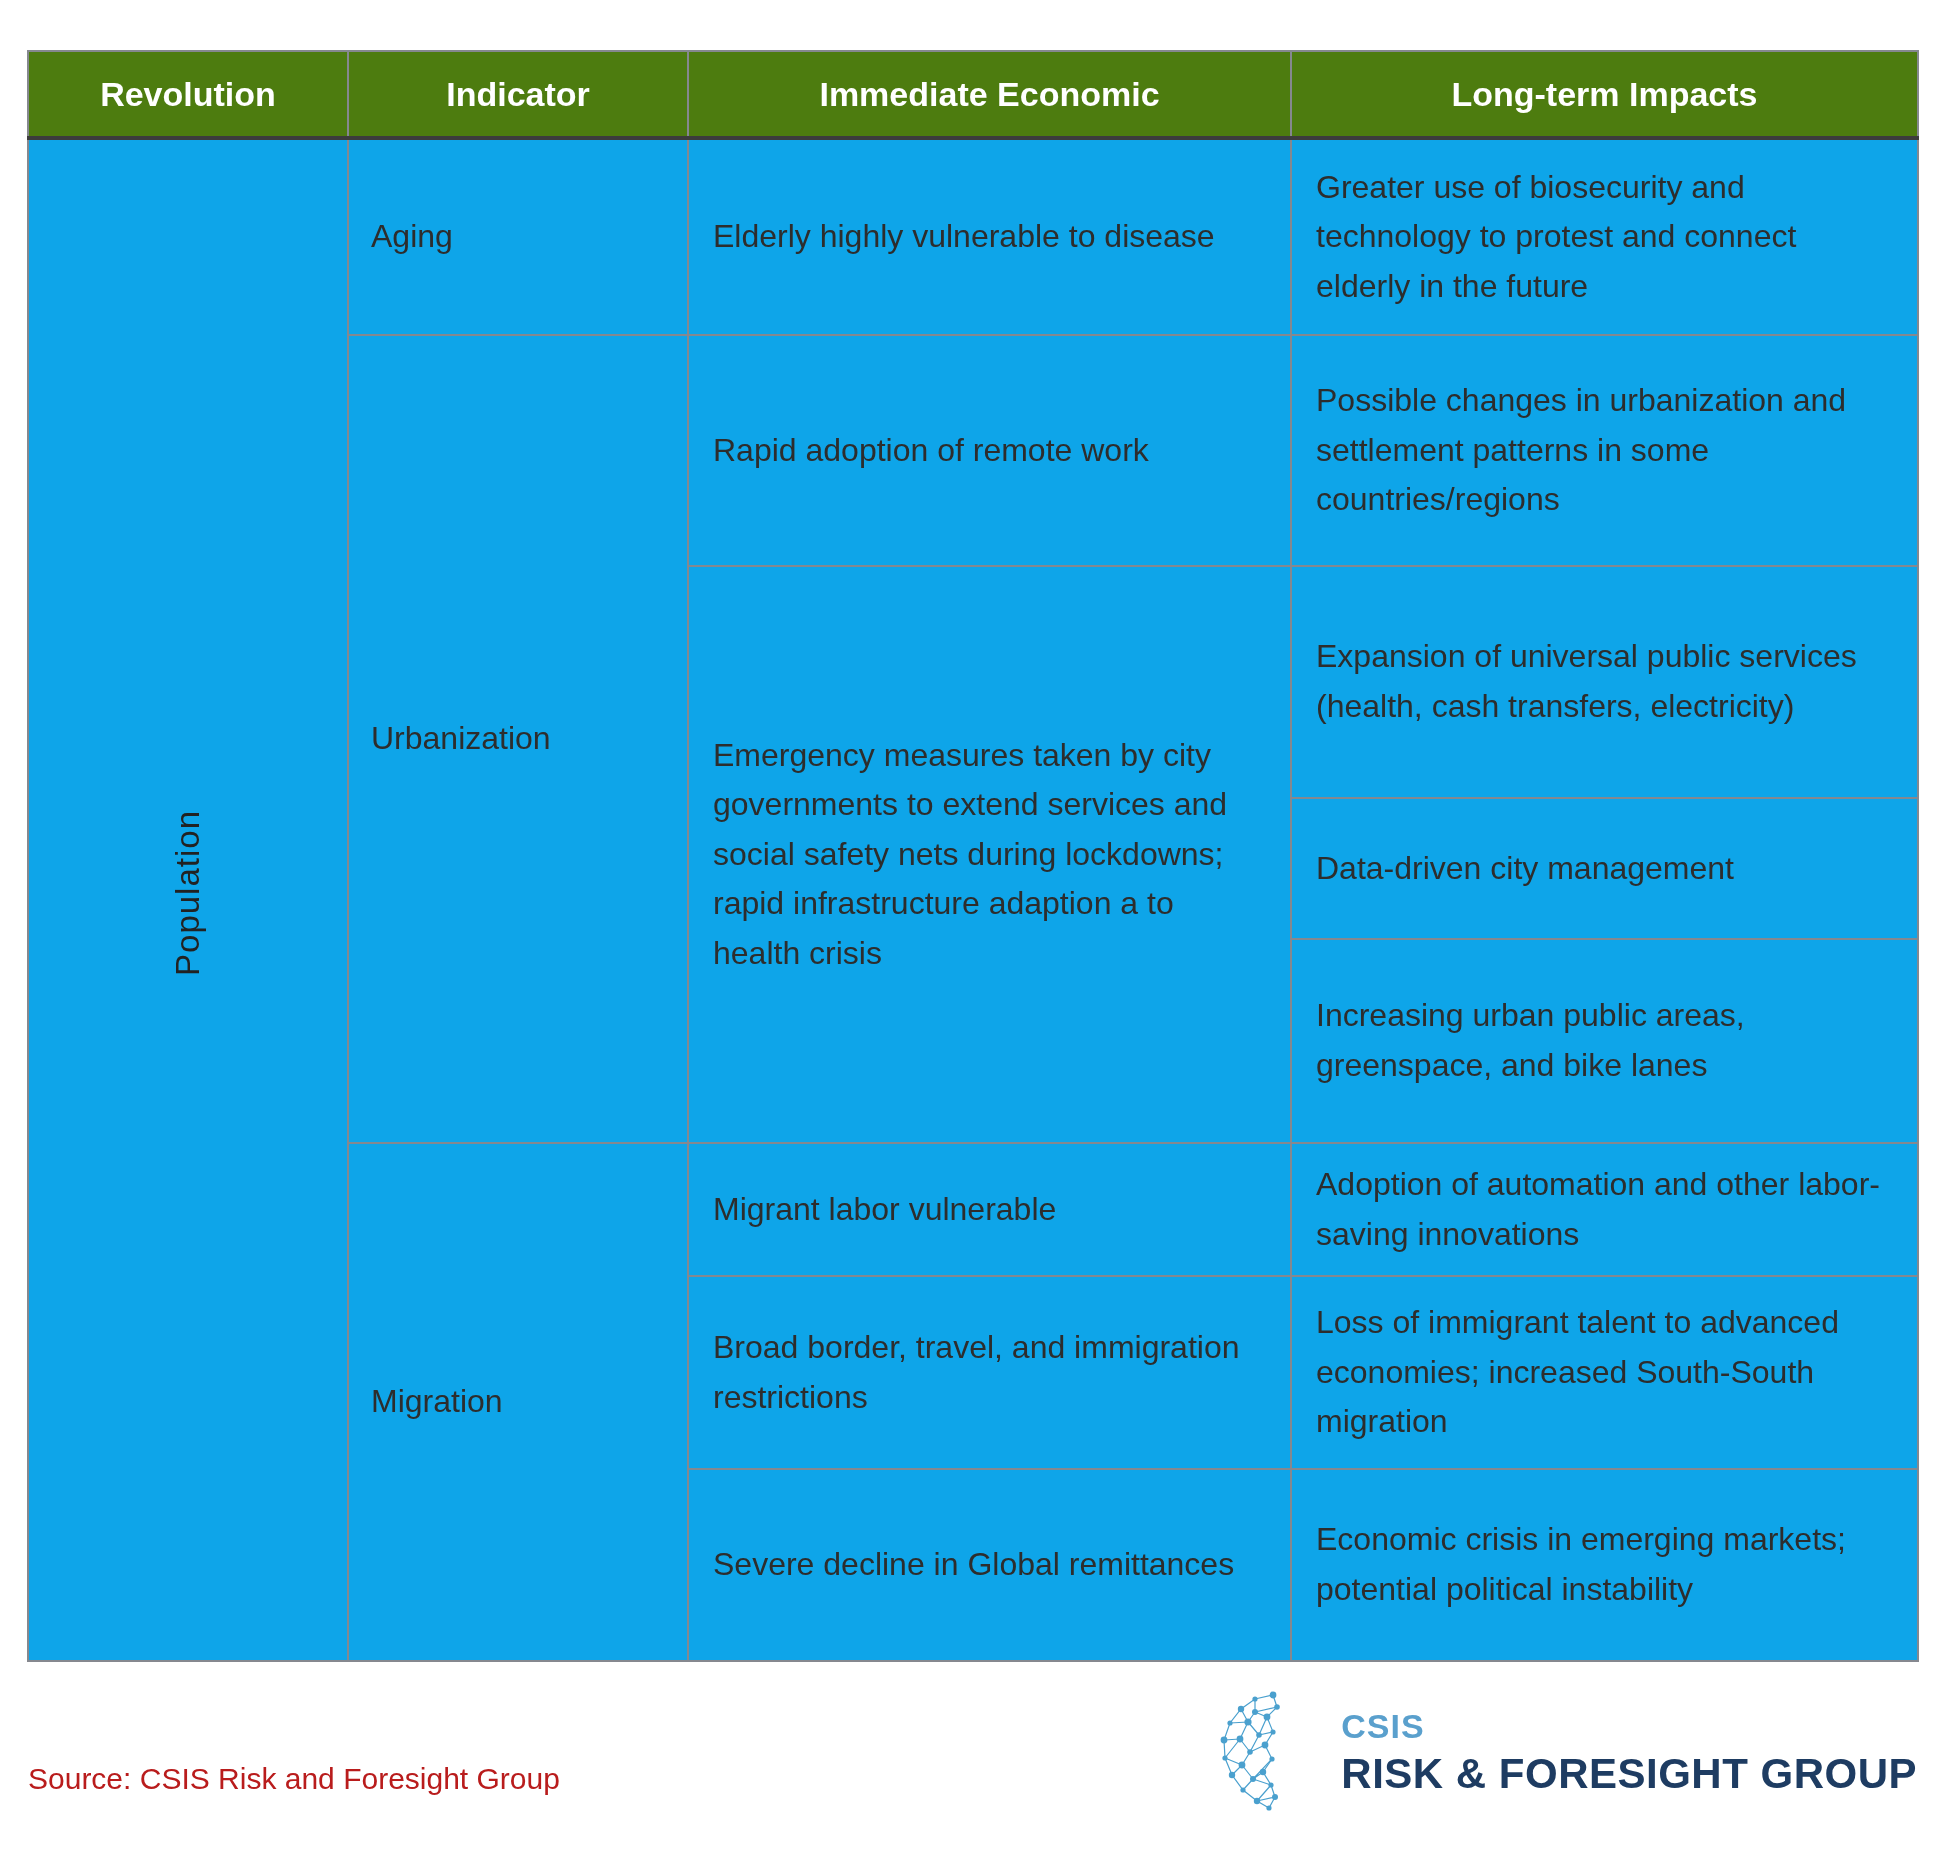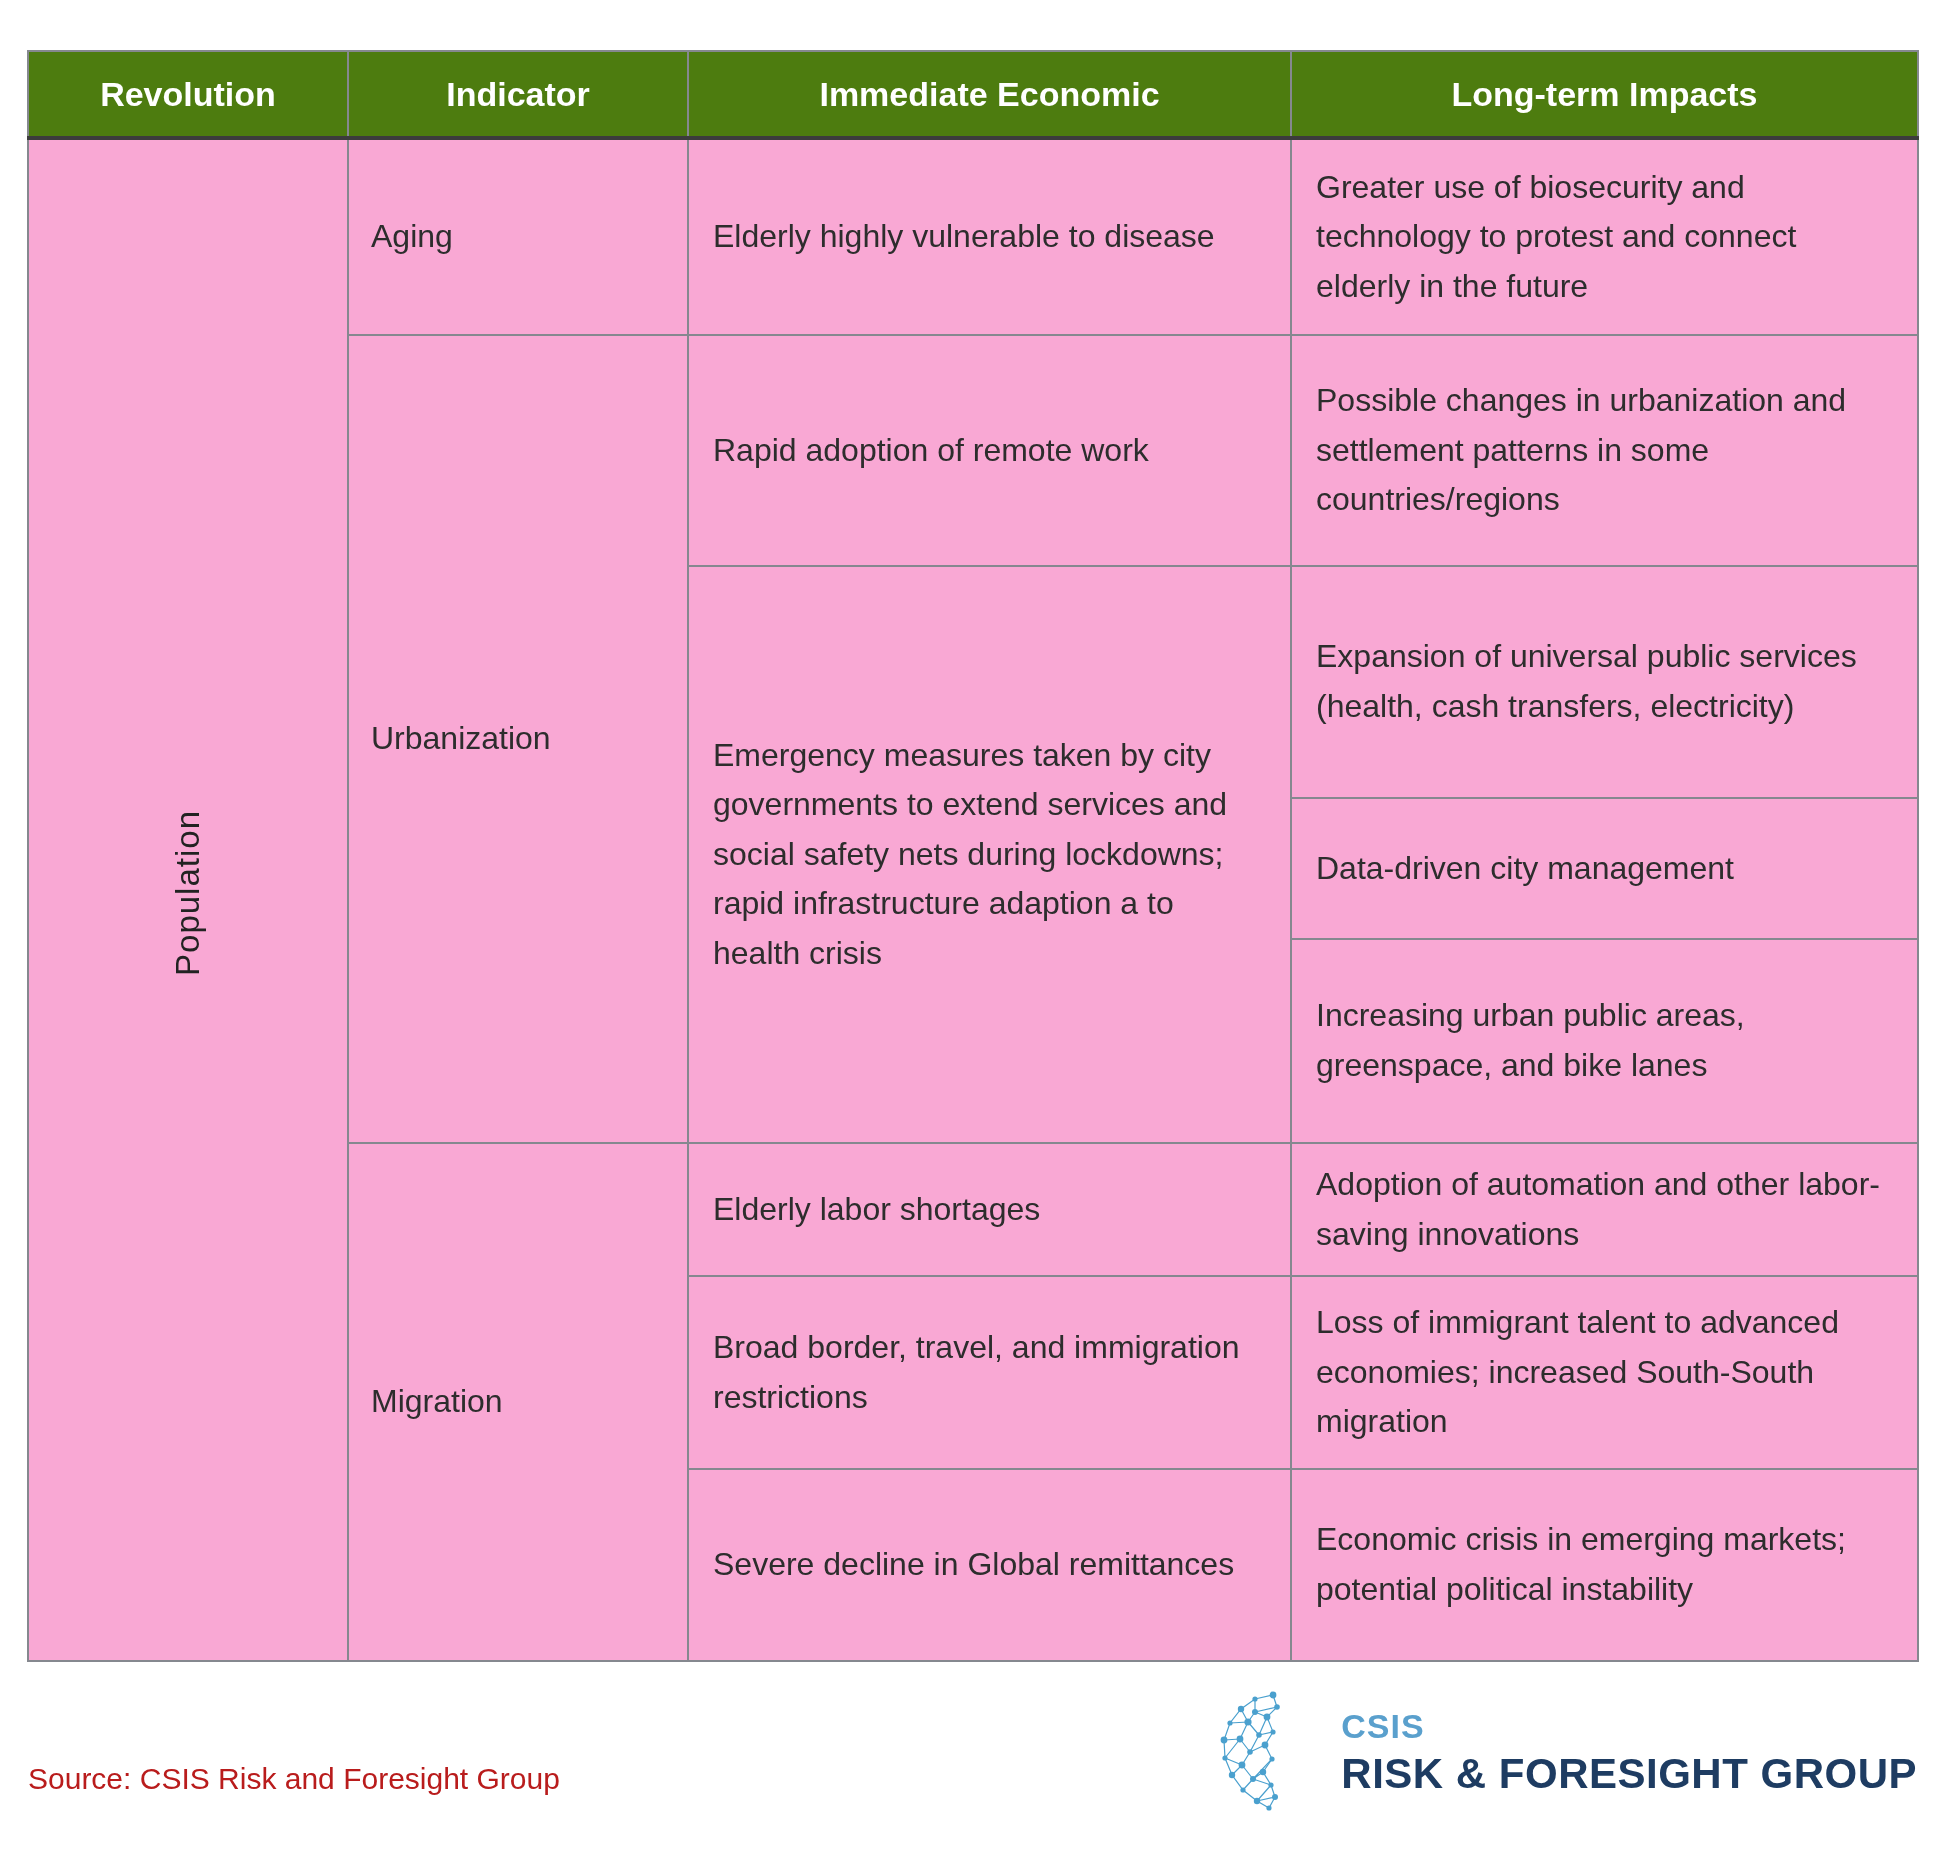--- a/index.html
+++ b/index.html
@@ -32,21 +32,21 @@
     background: #4d7c0f;
     color: #ffffff;
     font-size: 34px;
     font-weight: bold;
     text-align: center;
     height: 87px;
     border-bottom: 4px solid #3c3c3c;
   }
 
   .impact-table td {
-    background: #f9a8d4;
+    background: #0ea5e9;
     color: #2d2d2d;
     font-size: 32px;
     line-height: 1.55;
     padding: 10px 24px;
     vertical-align: middle;
     text-align: left;
   }
 
   
   tr.r1 { height: 197px; }
@@ -145,21 +145,21 @@
         <td>Expansion of universal public services (health, cash transfers, electricity)</td>
       </tr>
       <tr class="r4">
         <td>Data-driven city management</td>
       </tr>
       <tr class="r5">
         <td>Increasing urban public areas, greenspace, and bike lanes</td>
       </tr>
       <tr class="r6">
         <td class="ind" rowspan="3">Migration</td>
-        <td>Elderly labor shortages</td>
+        <td>Migrant labor vulnerable</td>
         <td>Adoption of automation and other labor-saving innovations</td>
       </tr>
       <tr class="r7">
         <td>Broad border, travel, and immigration restrictions</td>
         <td>Loss of immigrant talent to advanced economies; increased South-South migration</td>
       </tr>
       <tr class="r8">
         <td>Severe decline in Global remittances</td>
         <td>Economic crisis in emerging markets; potential political instability</td>
       </tr>

